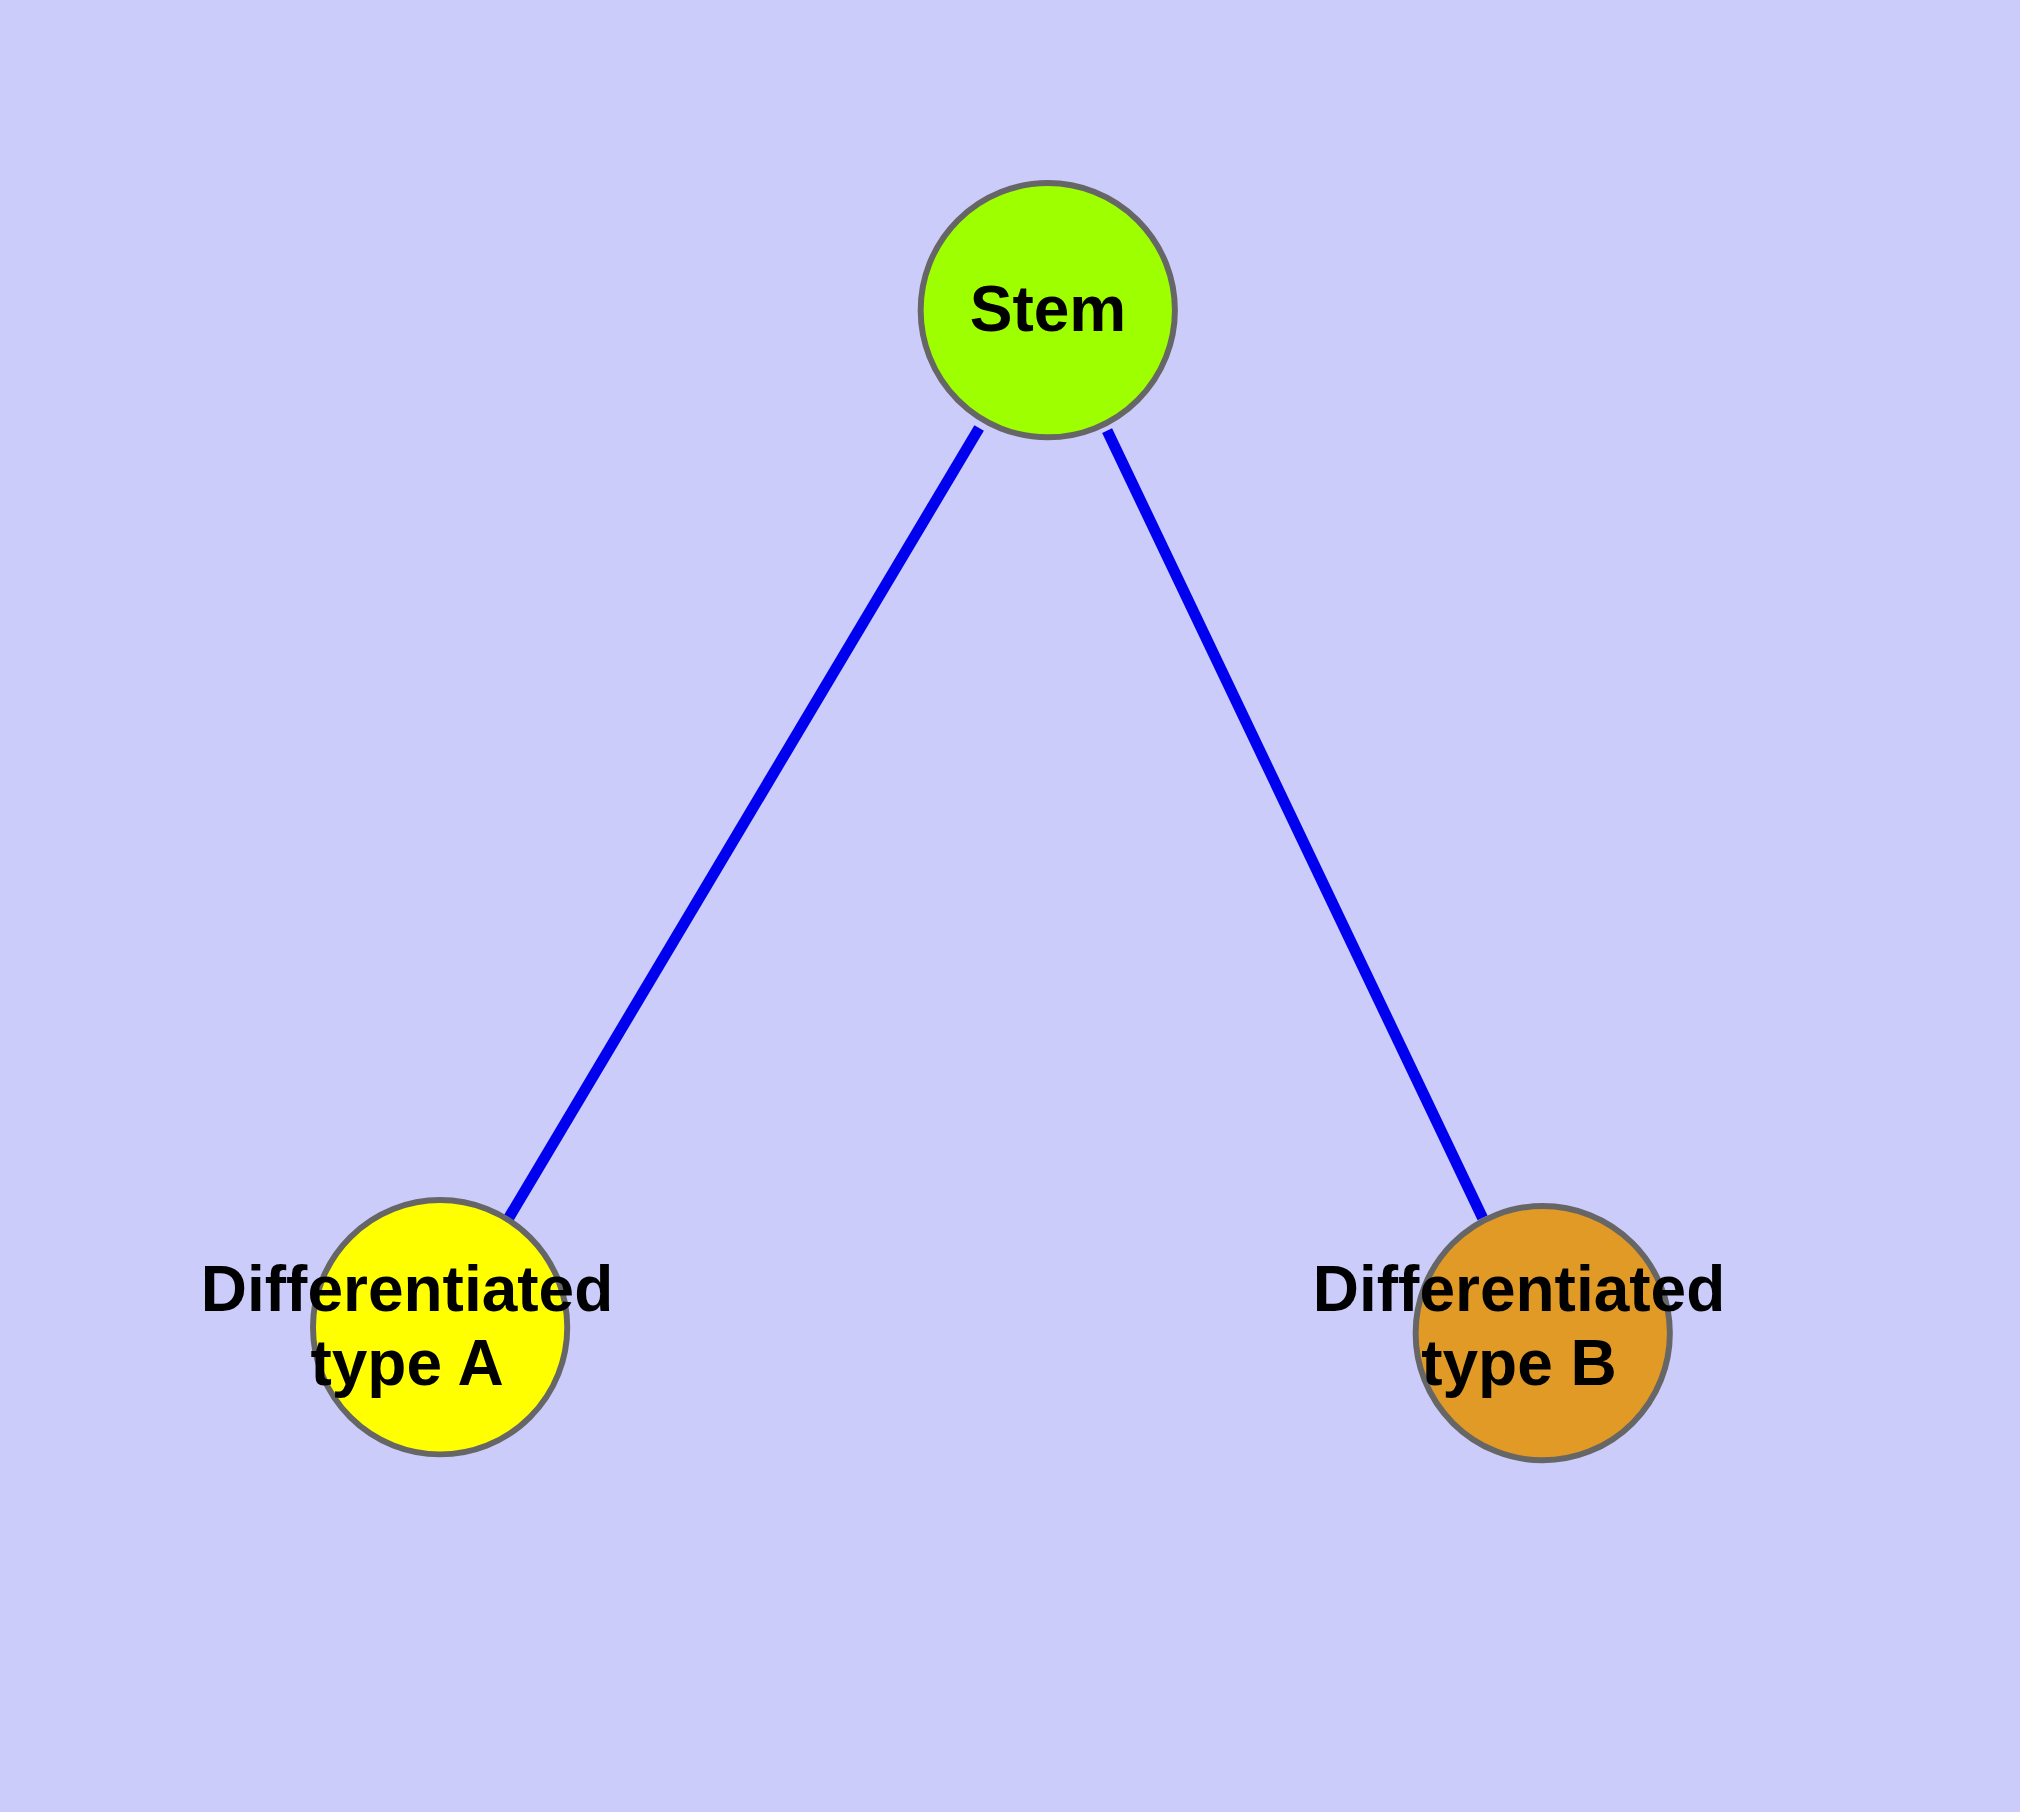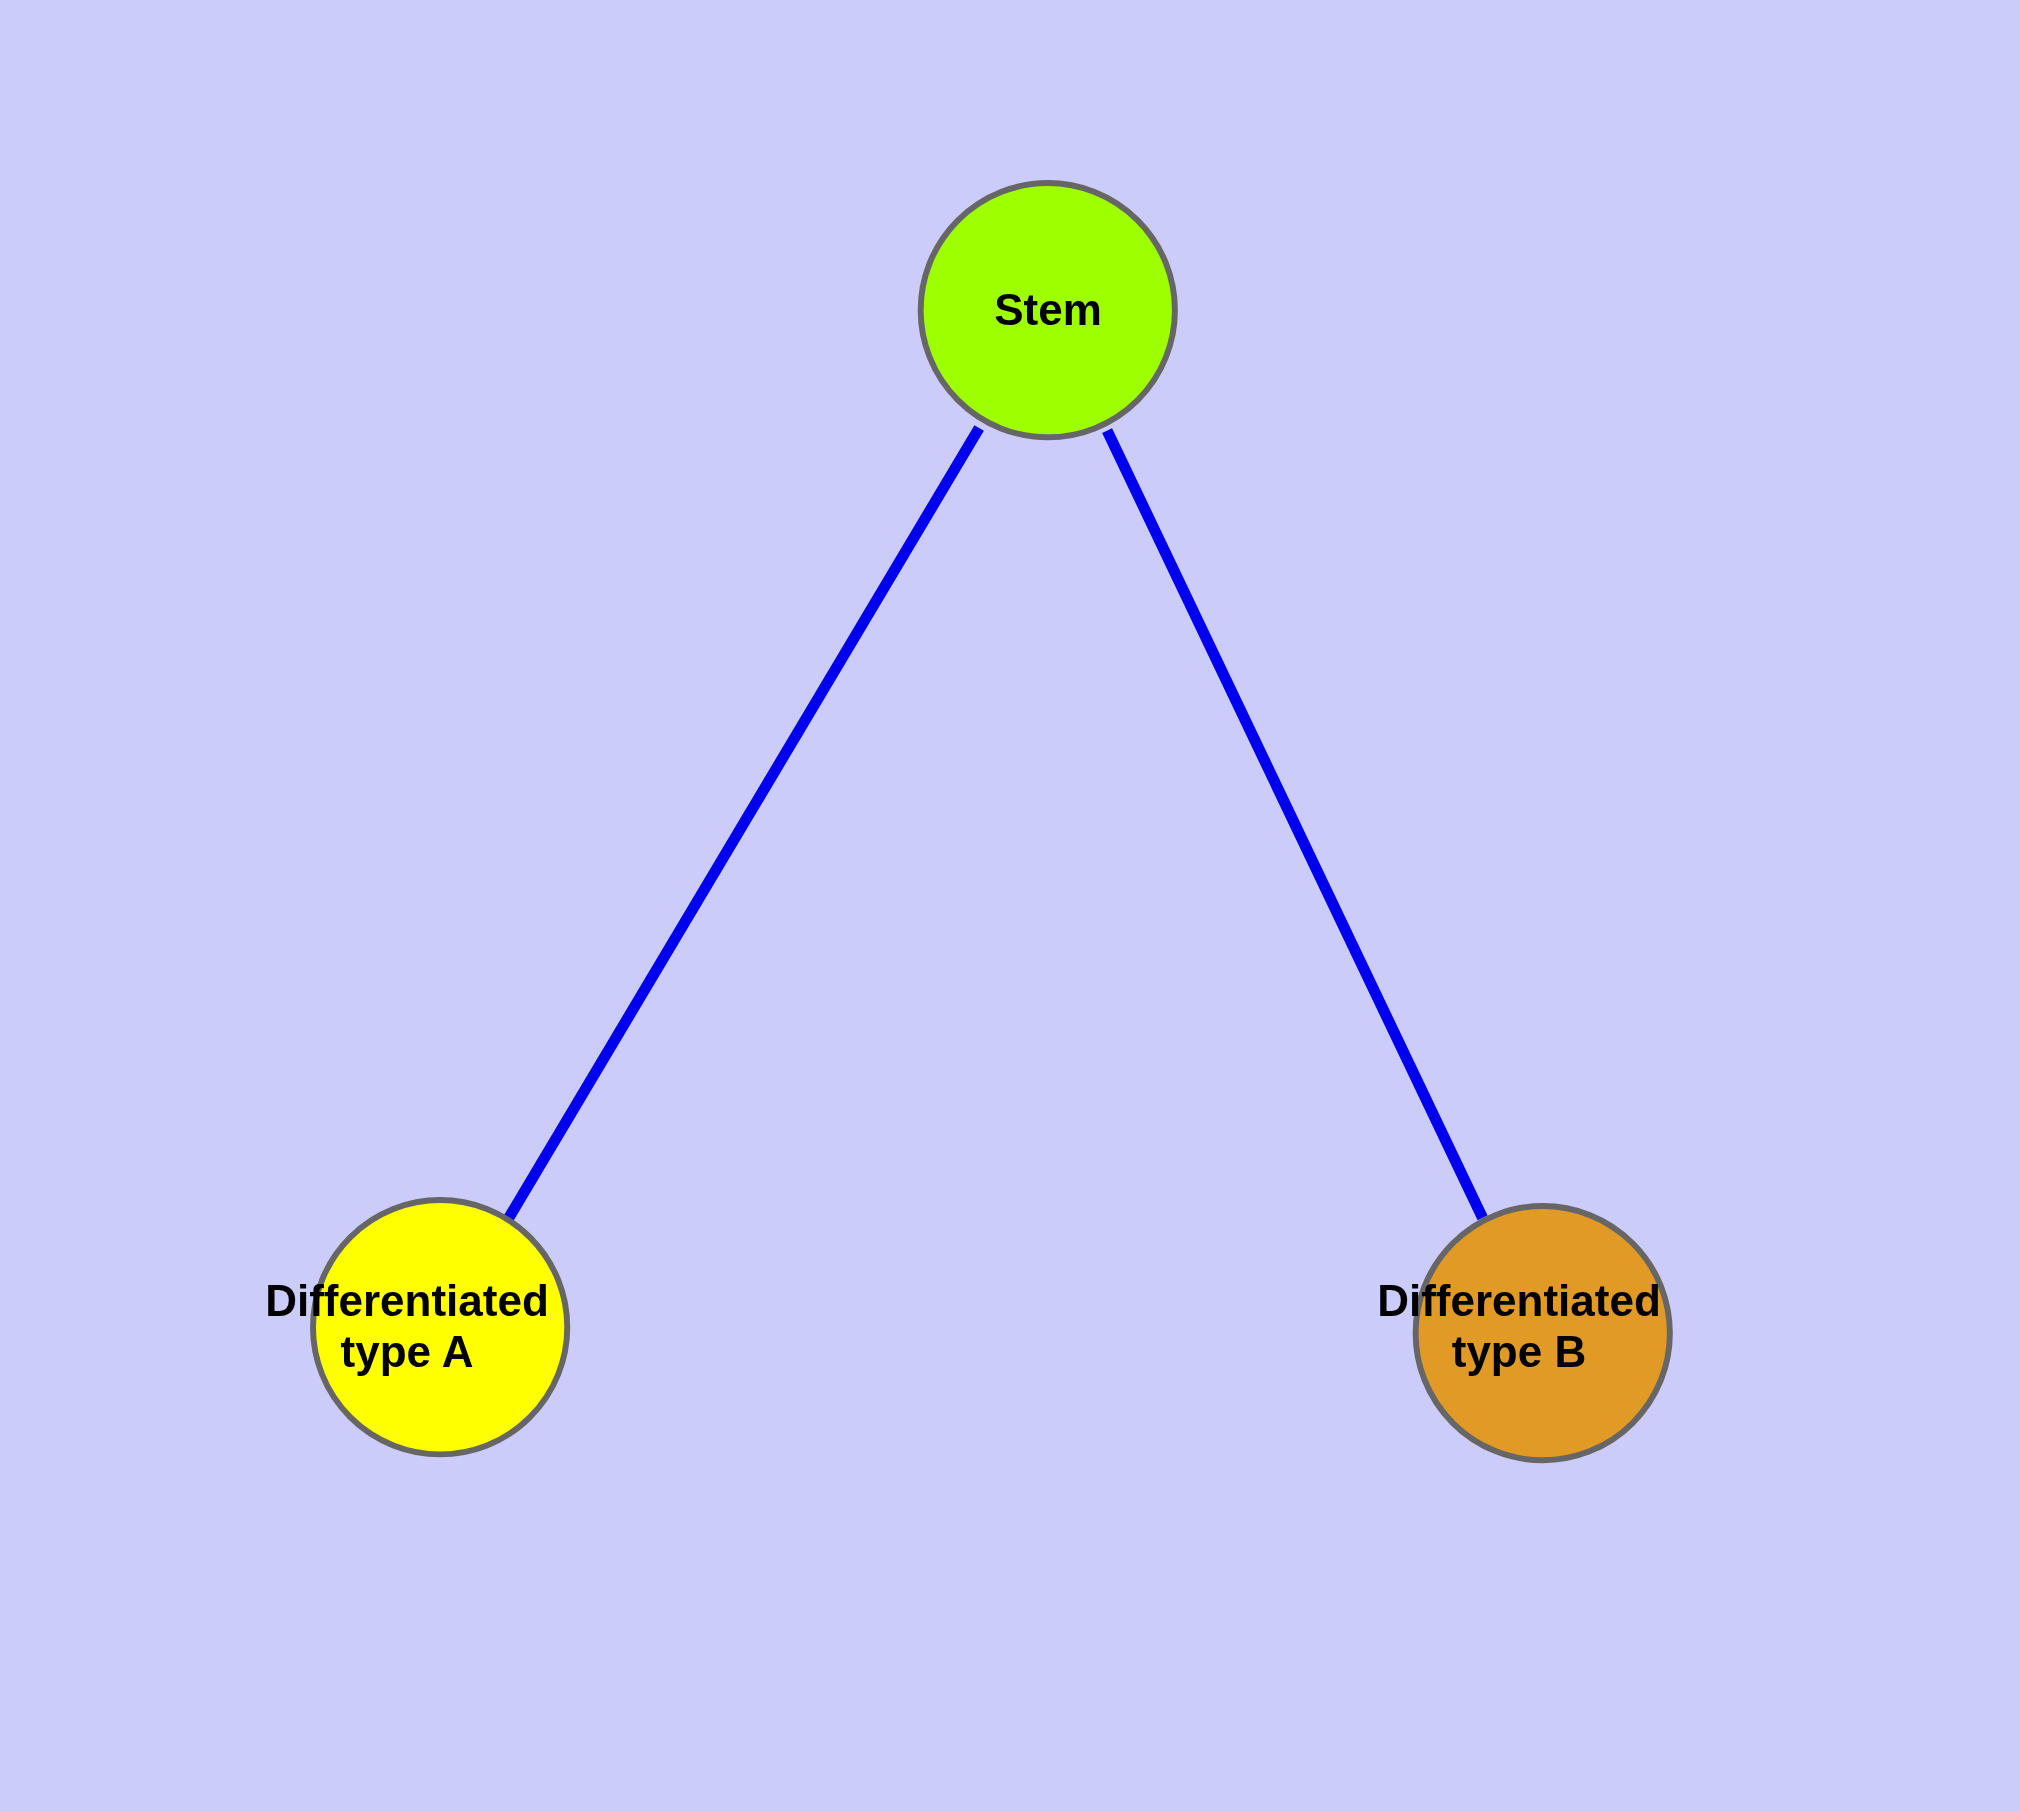--- a/index.html
+++ b/index.html
@@ -20,21 +20,21 @@
     left: 0;
     top: 0;
     width: 2021px;
     height: 1812px;
   }
   .node-label {
     position: absolute;
     color: #000000;
     font-family: "Liberation Sans", sans-serif;
     font-weight: bold;
-    font-size: 44px;
+    font-size: 64px;
     line-height: 1.15;
     text-align: center;
     white-space: pre-line;
     pointer-events: none;
     transform: translate(-50%, -50%);
   }
 </style>
 </head>
 <body>
 

